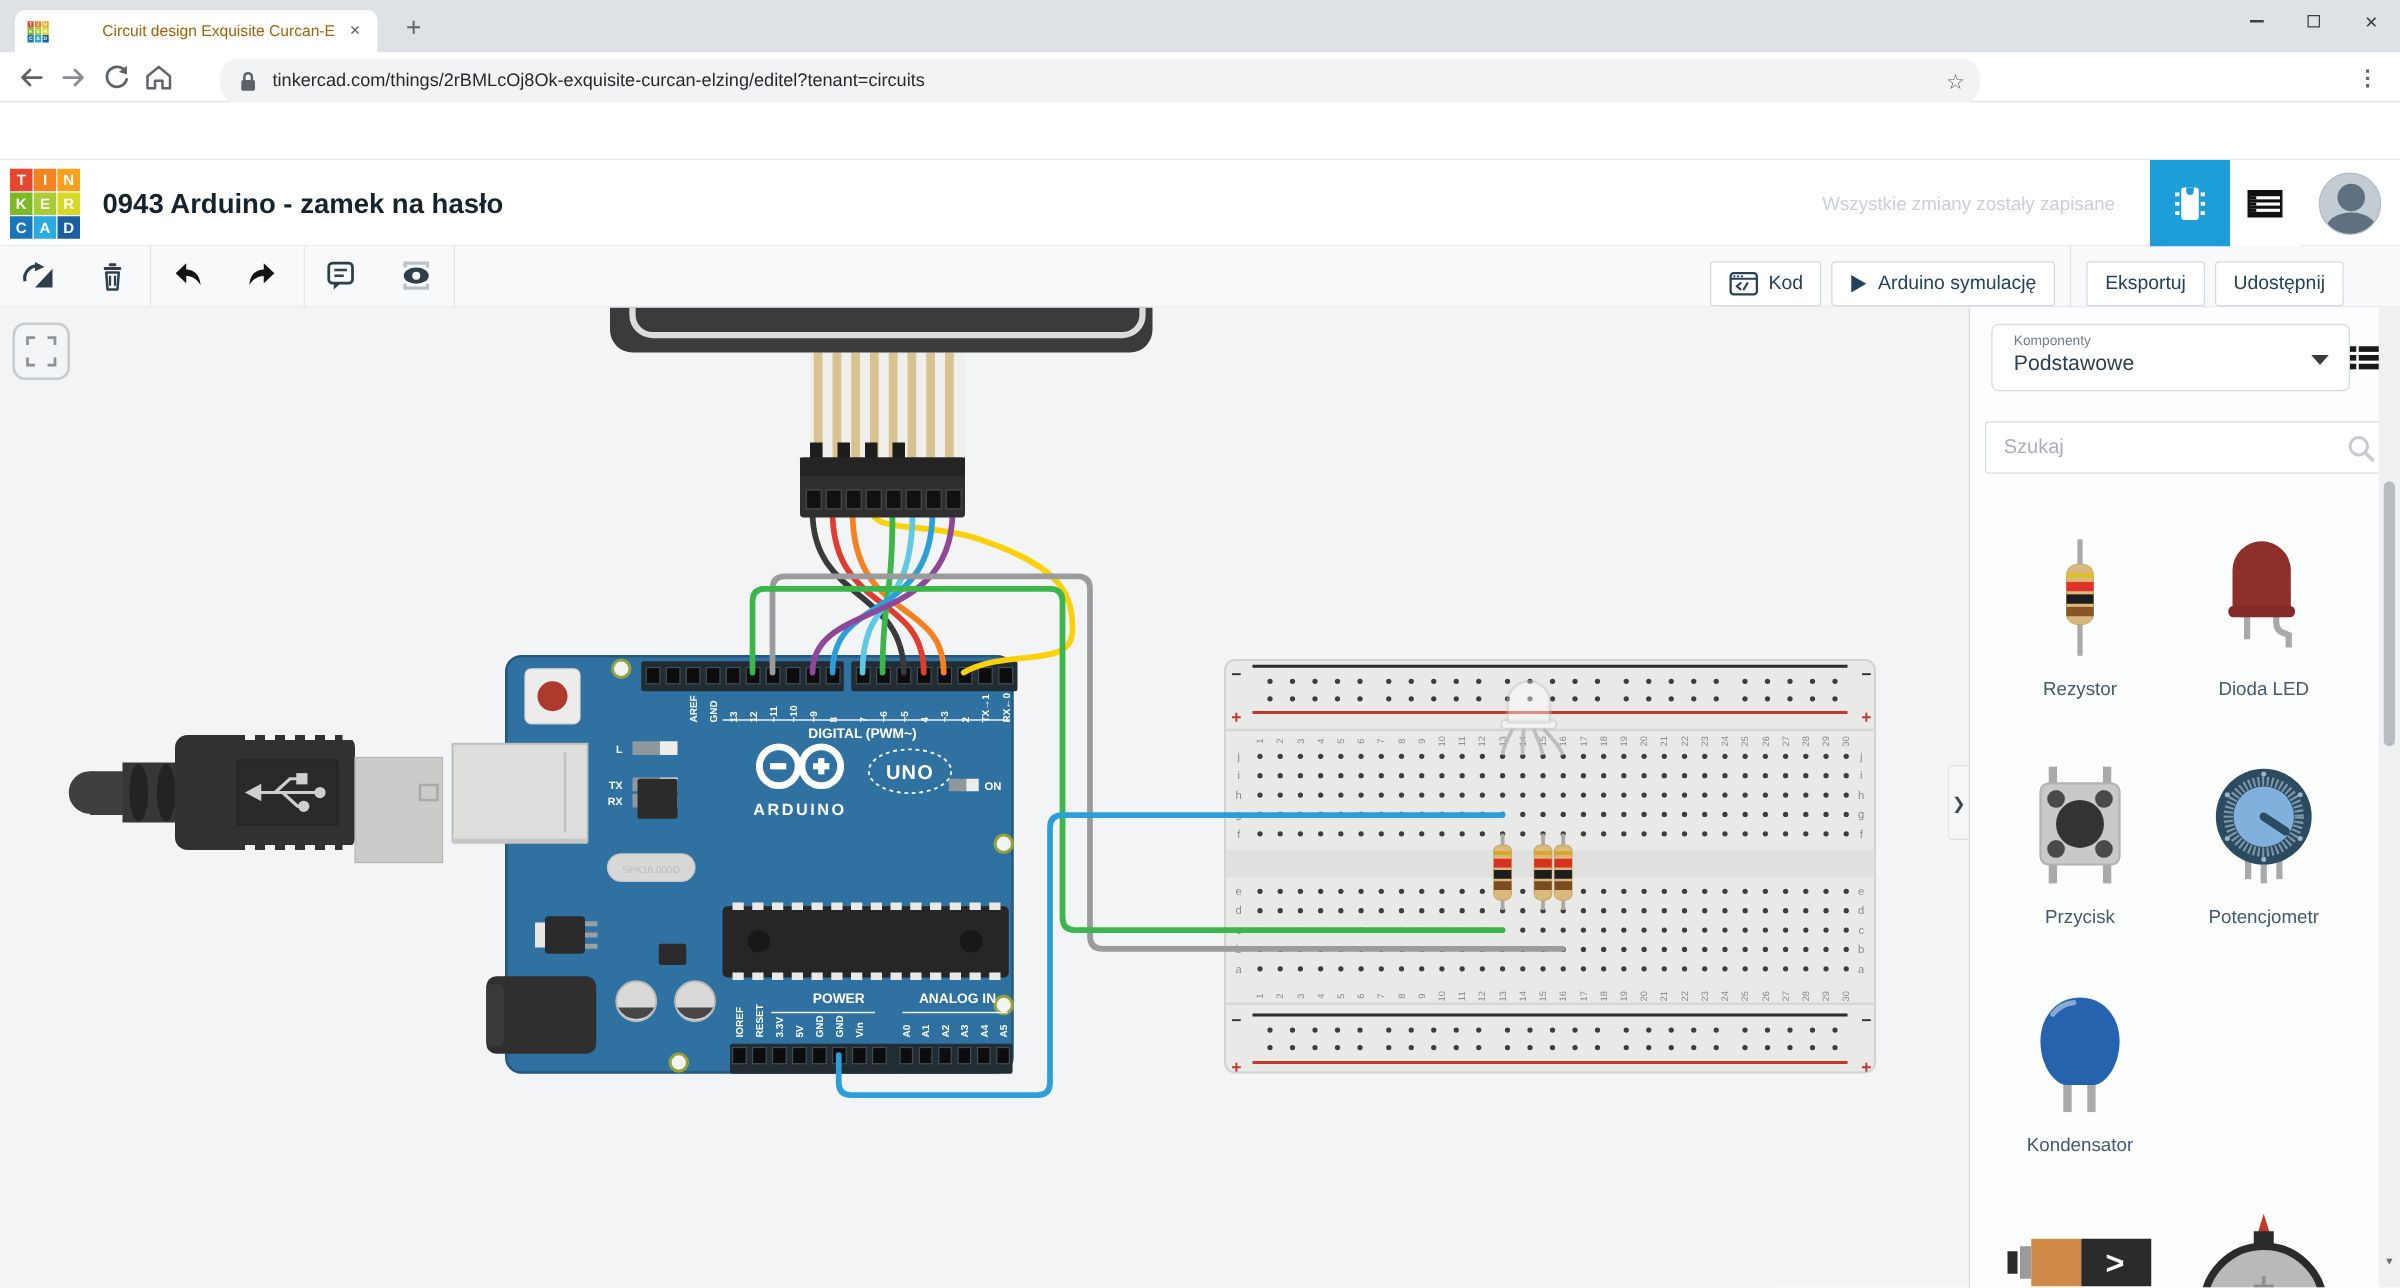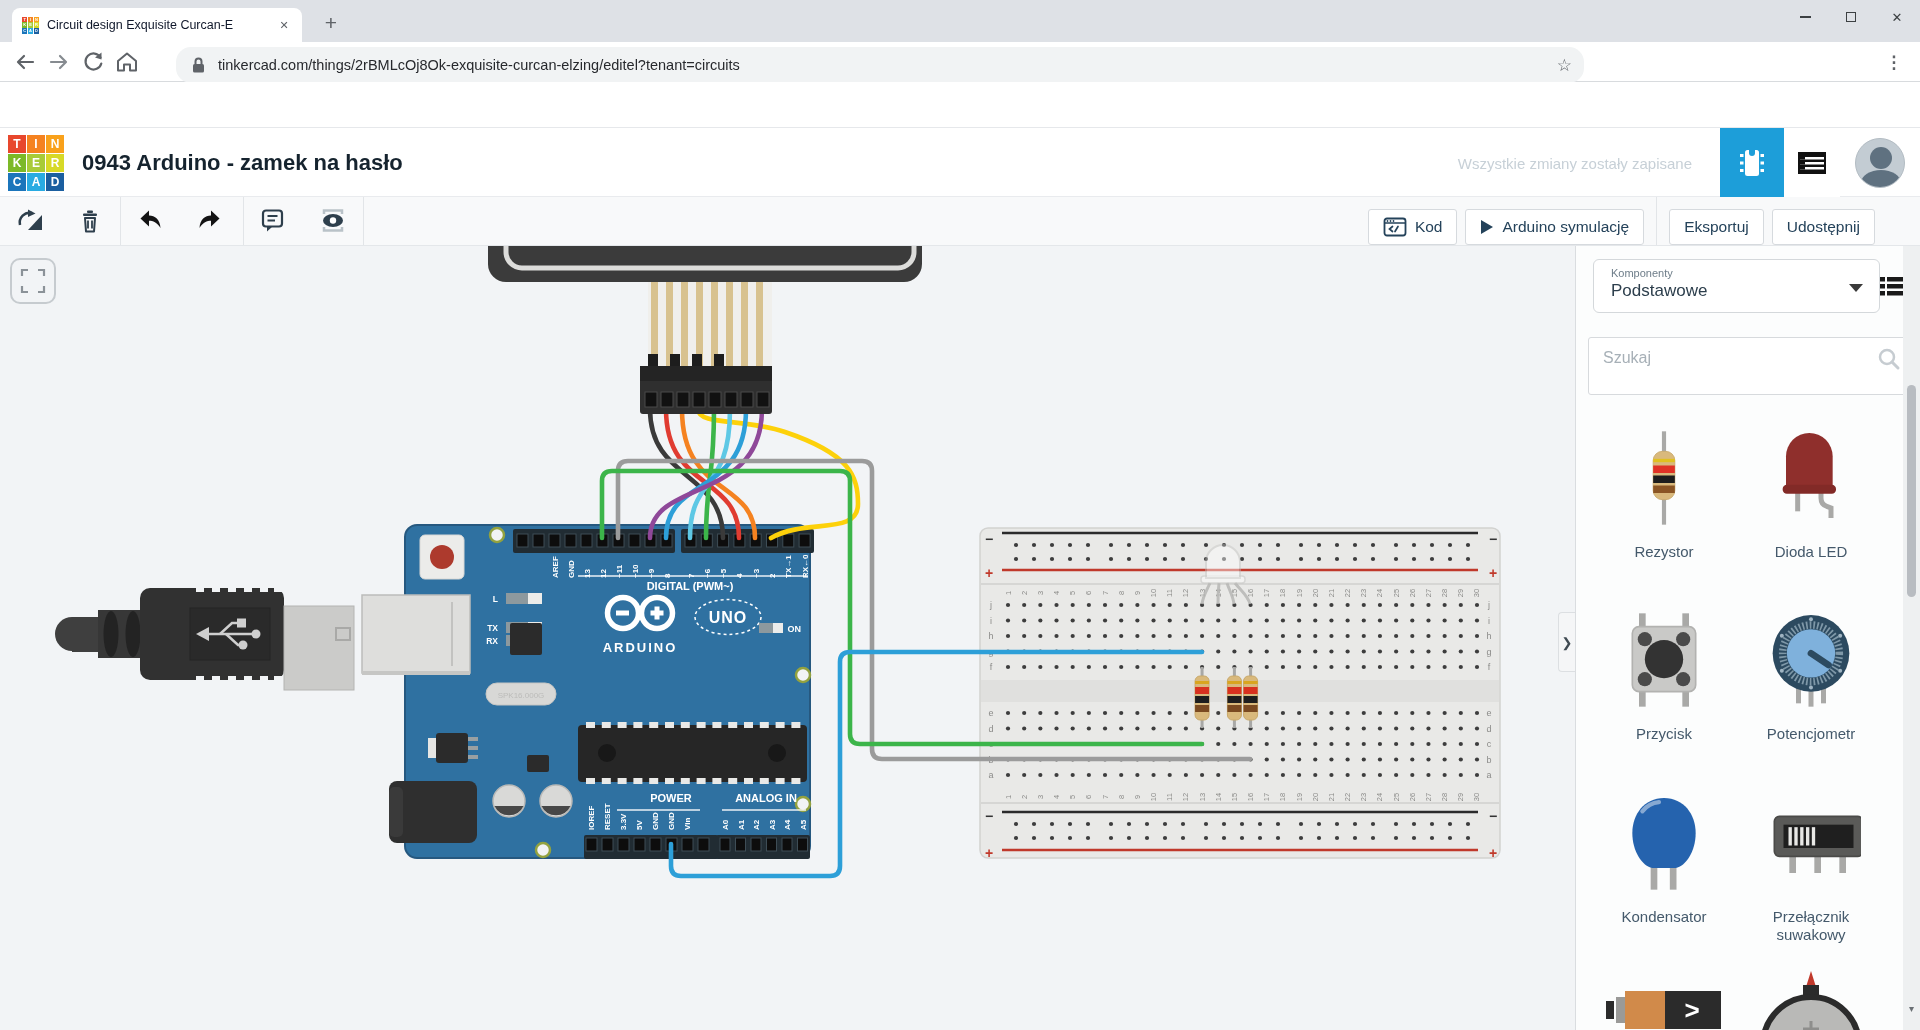--- a/index.html
+++ b/index.html
@@ -6,21 +6,21 @@
   html,body { width:1920px; height:1030px; }
   body { position:relative; overflow:hidden; background:#fff; font-family:"Liberation Sans", sans-serif; }
   svg { font-family:"Liberation Sans", sans-serif; }
 
   
   .tabbar { position:absolute; left:0; top:0; width:1920px; height:42px; background:#dee1e6; }
   .tab { position:absolute; left:12px; top:8px; width:290px; height:34px; background:#fff;
          border-radius:8px 8px 0 0; display:flex; align-items:center; padding:0 10px; gap:8px; }
   .favicon { width:17px; height:17px; display:grid; grid-template-columns:repeat(3,1fr); gap:0.5px; flex:0 0 auto; }
   .favicon .logo-cell { display:flex; align-items:center; justify-content:center; color:#fff; font-weight:bold; }
-  .tab-title { flex:1; font-size:12.5px; color:#0f172a; white-space:nowrap; overflow:hidden; }
+  .tab-title { flex:1; font-size:12.5px; color:#a16207; white-space:nowrap; overflow:hidden;text-align:right; }
   .tab-close {  color:#5f6368; font-size:11px; line-height:16px; width:16px; text-align:center; border-radius:8px; }
   .newtab { position:absolute; left:316px; top:8px; width:30px; height:30px; color:#5f6368; font-size:21px; font-weight:300;
             display:flex; align-items:center; justify-content:center; }
   .win-controls { position:absolute; right:0; top:0; height:34px; display:flex; }
   .win-btn { width:46px; height:34px; display:flex; align-items:center; justify-content:center; color:#3c4043; }
   .win-min-glyph { width:11px; height:1.5px; background:#3c4043; display:block; }
   .win-max-glyph { width:10px; height:10px; border:1.5px solid #3c4043; display:block; }
   .win-close-glyph { font-size:13px; }
 
   .urlbar { position:absolute; left:0; top:42px; width:1920px; height:40px; background:#fff;
@@ -71,21 +71,21 @@
   .sidebar { position:absolute; left:1575px; top:246px; width:345px; height:784px; background:#fcfdfd;
              border-left:1px solid #dadde0; overflow:hidden; }
   .dropdown { position:absolute; left:17px; top:13px; width:287px; height:54px; border:1px solid #d4d8db;
               border-radius:6px; background:#fff; padding:7px 17px; }
   .dd-label { font-size:11px; color:#6e7d89; }
   .dd-value { font-size:17px; color:#2c3e4c; margin-top:2px; }
   .dd-caret { position:absolute; right:16px; top:24px; width:0; height:0;
               border-left:7px solid transparent; border-right:7px solid transparent; border-top:8px solid #3a3a3a; }
   .listbtn { position:absolute; left:296px; top:20px; width:40px; height:40px; background:transparent; border:none;
              display:flex; align-items:center; justify-content:center; }
-  .searchbox { position:absolute; left:12px; top:91px; width:324px; height:58px; border:1px solid #d7dadd;
+  .searchbox { position:absolute; left:12px; top:91px; width:324px; height:42px; border:1px solid #d7dadd;
                border-radius:3px; background:#fff; }
   .searchbox input { position:absolute; left:14px; top:0; width:270px; height:40px; border:none; outline:none;
                      font-size:16px; color:#3a4a56; background:transparent; font-family:"Liberation Sans",sans-serif; }
   .searchbox input::placeholder { color:#a7b0b7; }
   .search-ic { position:absolute; right:10px; top:9px; }
   .comp-cell { position:absolute; width:136px; display:flex; flex-direction:column; align-items:center; }
   .comp-label { margin-top:10px; font-size:15px; color:#44596b; text-align:center; line-height:18px; }
   .sb-scroll-track { position:absolute; right:0; top:0; width:17px; height:784px; background:#eef0f1; }
   .sb-scroll-thumb { position:absolute; right:4px; top:139px; width:9px; height:212px; background:#b8bcc1; border-radius:5px; }
   .sb-scroll-caret { position:absolute; right:2px; top:757px; width:13px; text-align:center; font-size:10px; color:#6a6f74; }
@@ -1158,35 +1158,20 @@
 
   <div class="comp-cell" style="left:20px; top:542px">
     <svg width="100" height="110" viewBox="0 0 120 120">
       <rect x="44" y="88" width="8" height="28" fill="#a9a9a7"></rect>
         <rect x="67" y="88" width="8" height="28" fill="#a9a9a7"></rect>
       <path d="M60 6 C84 6 98 26 98 48 C98 70 86 88 74 90 L46 90 C34 88 22 70 22 48 C22 26 36 6 60 6 Z" fill="#2563ae"></path>
       <path d="M34 22 Q42 12 54 11" stroke="#ffffff" stroke-width="5" fill="none" opacity="0.45" stroke-linecap="round"></path>
     </svg>
     <div class="comp-label">Kondensator</div>
   </div>
-  <div class="comp-cell" style="left:167px; top:542px">
-    <svg width="100" height="110" viewBox="0 0 120 120">
-      <rect x="34" y="72" width="8" height="24" fill="#a9a9a7"></rect>
-        <rect x="64" y="72" width="8" height="24" fill="#a9a9a7"></rect>
-        <rect x="94" y="72" width="8" height="24" fill="#a9a9a7"></rect>
-      <rect x="16" y="28" width="106" height="48" rx="6" fill="#5a5a58" stroke="#4a4a48" stroke-width="2"></rect>
-      <rect x="27" y="38" width="84" height="28" fill="#1f1f1f"></rect>
-      <rect x="33" y="41" width="4" height="22" fill="#e8e8e6"></rect>
-        <rect x="40" y="41" width="4" height="22" fill="#e8e8e6"></rect>
-        <rect x="47" y="41" width="4" height="22" fill="#e8e8e6"></rect>
-        <rect x="54" y="41" width="4" height="22" fill="#e8e8e6"></rect>
-        <rect x="61" y="41" width="4" height="22" fill="#e8e8e6"></rect>
-    </svg>
-    <div class="comp-label">Przełącznik suwakowy</div>
-  </div>
 
   <div class="comp-cell" style="left:20px; top:735px">
     <svg width="120" height="60" viewBox="0 0 120 60">
       <rect x="2" y="20" width="8" height="18" fill="#2b2b2b"></rect>
       <rect x="12" y="16" width="9" height="26" fill="#9a9a98"></rect>
       <rect x="21" y="10" width="40" height="38" fill="#d18a4a"></rect>
       <rect x="61" y="10" width="56" height="38" fill="#2b2b2b"></rect>
       <text x="88" y="38" text-anchor="middle" font-size="26" font-weight="bold" fill="#fff">&gt;</text>
     </svg>
   </div>

